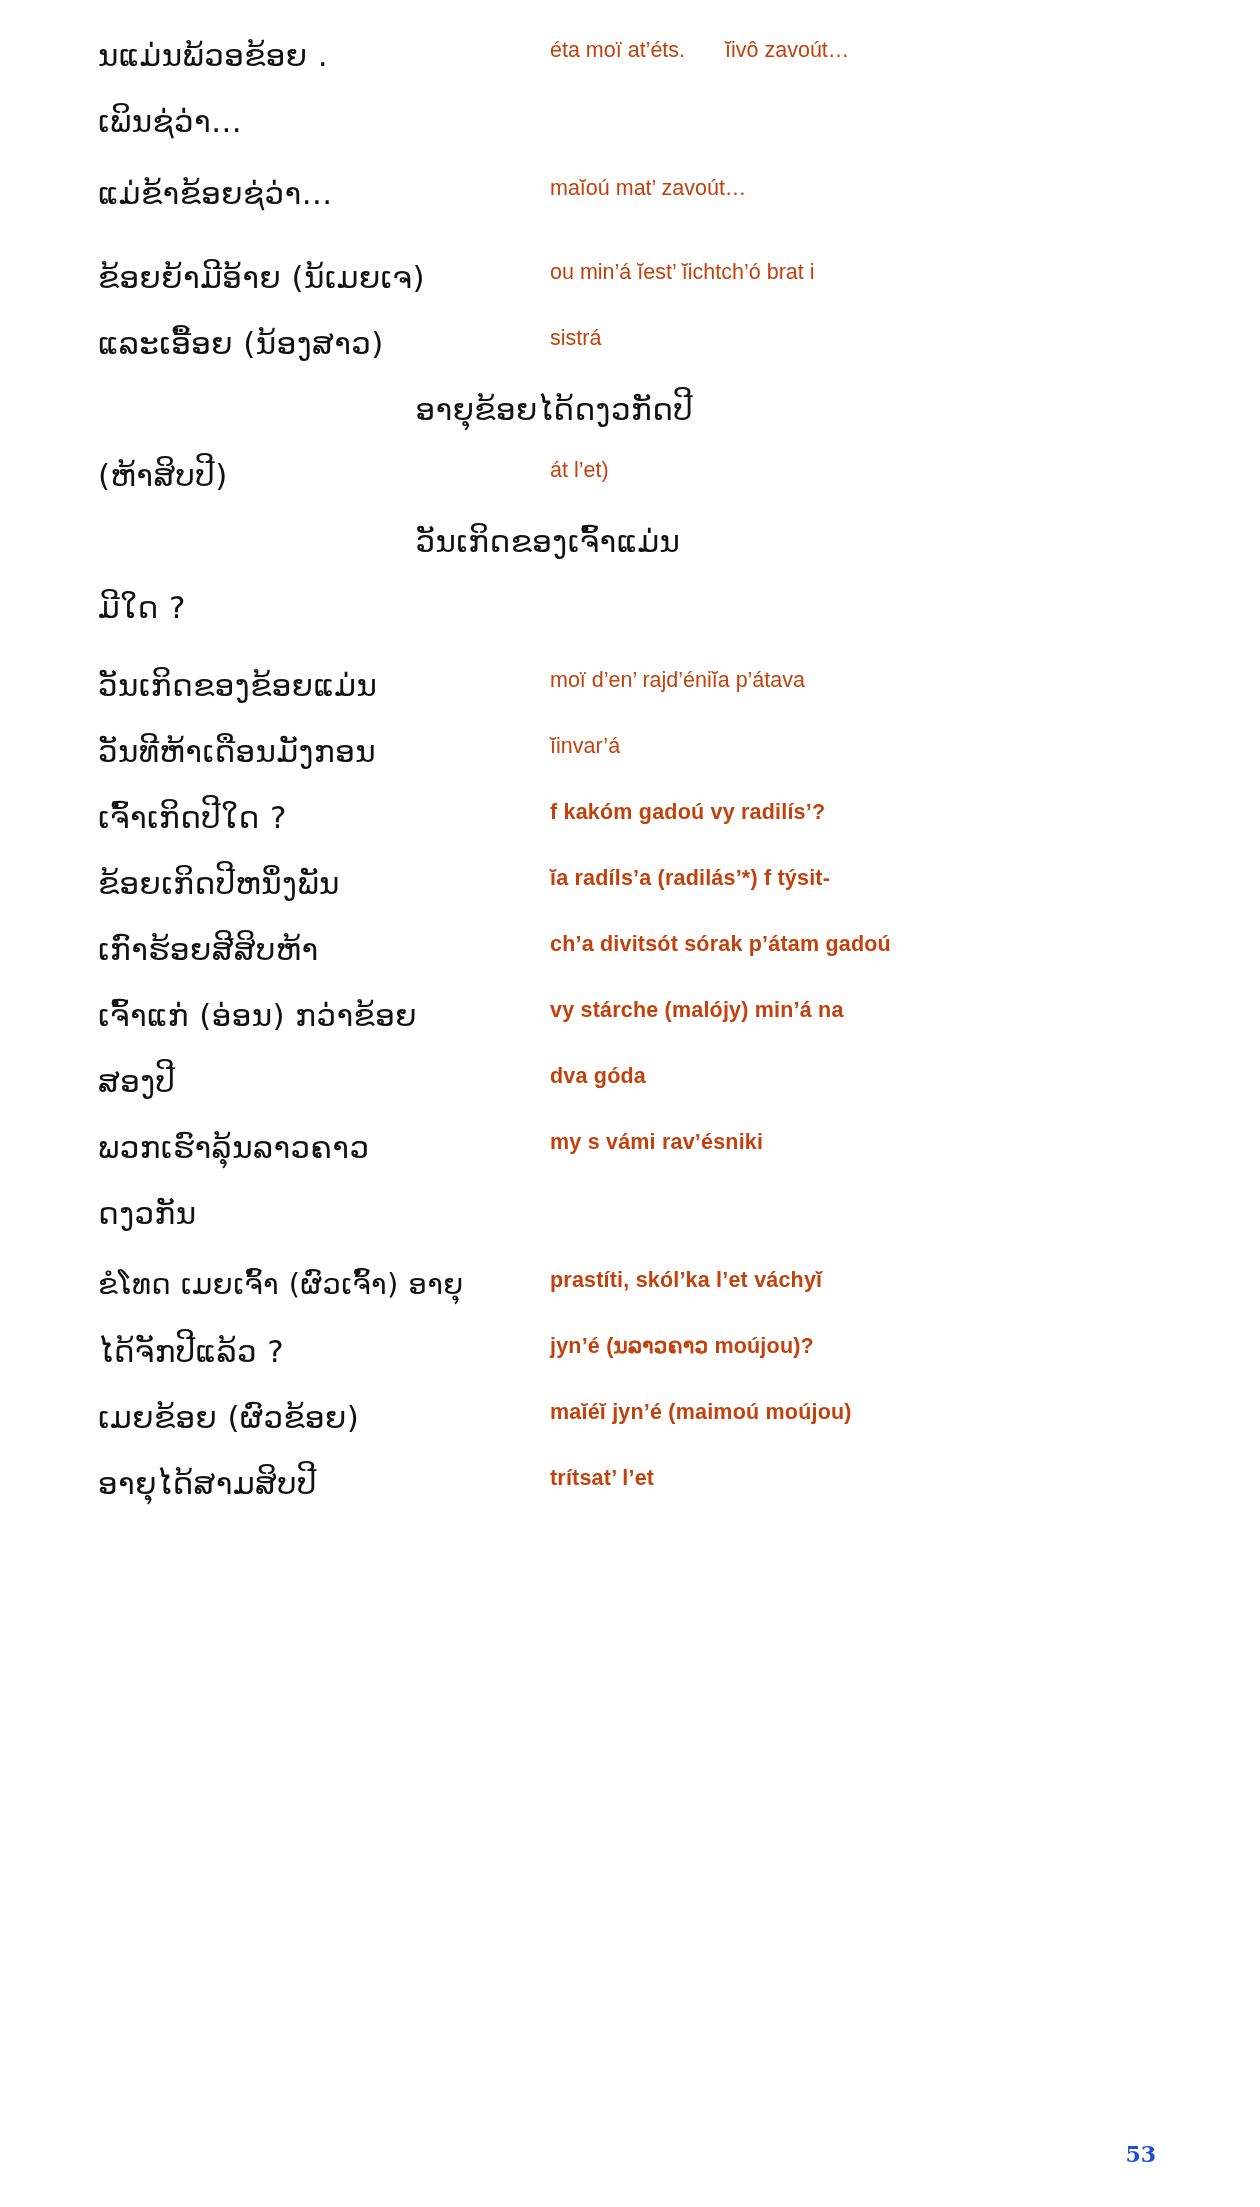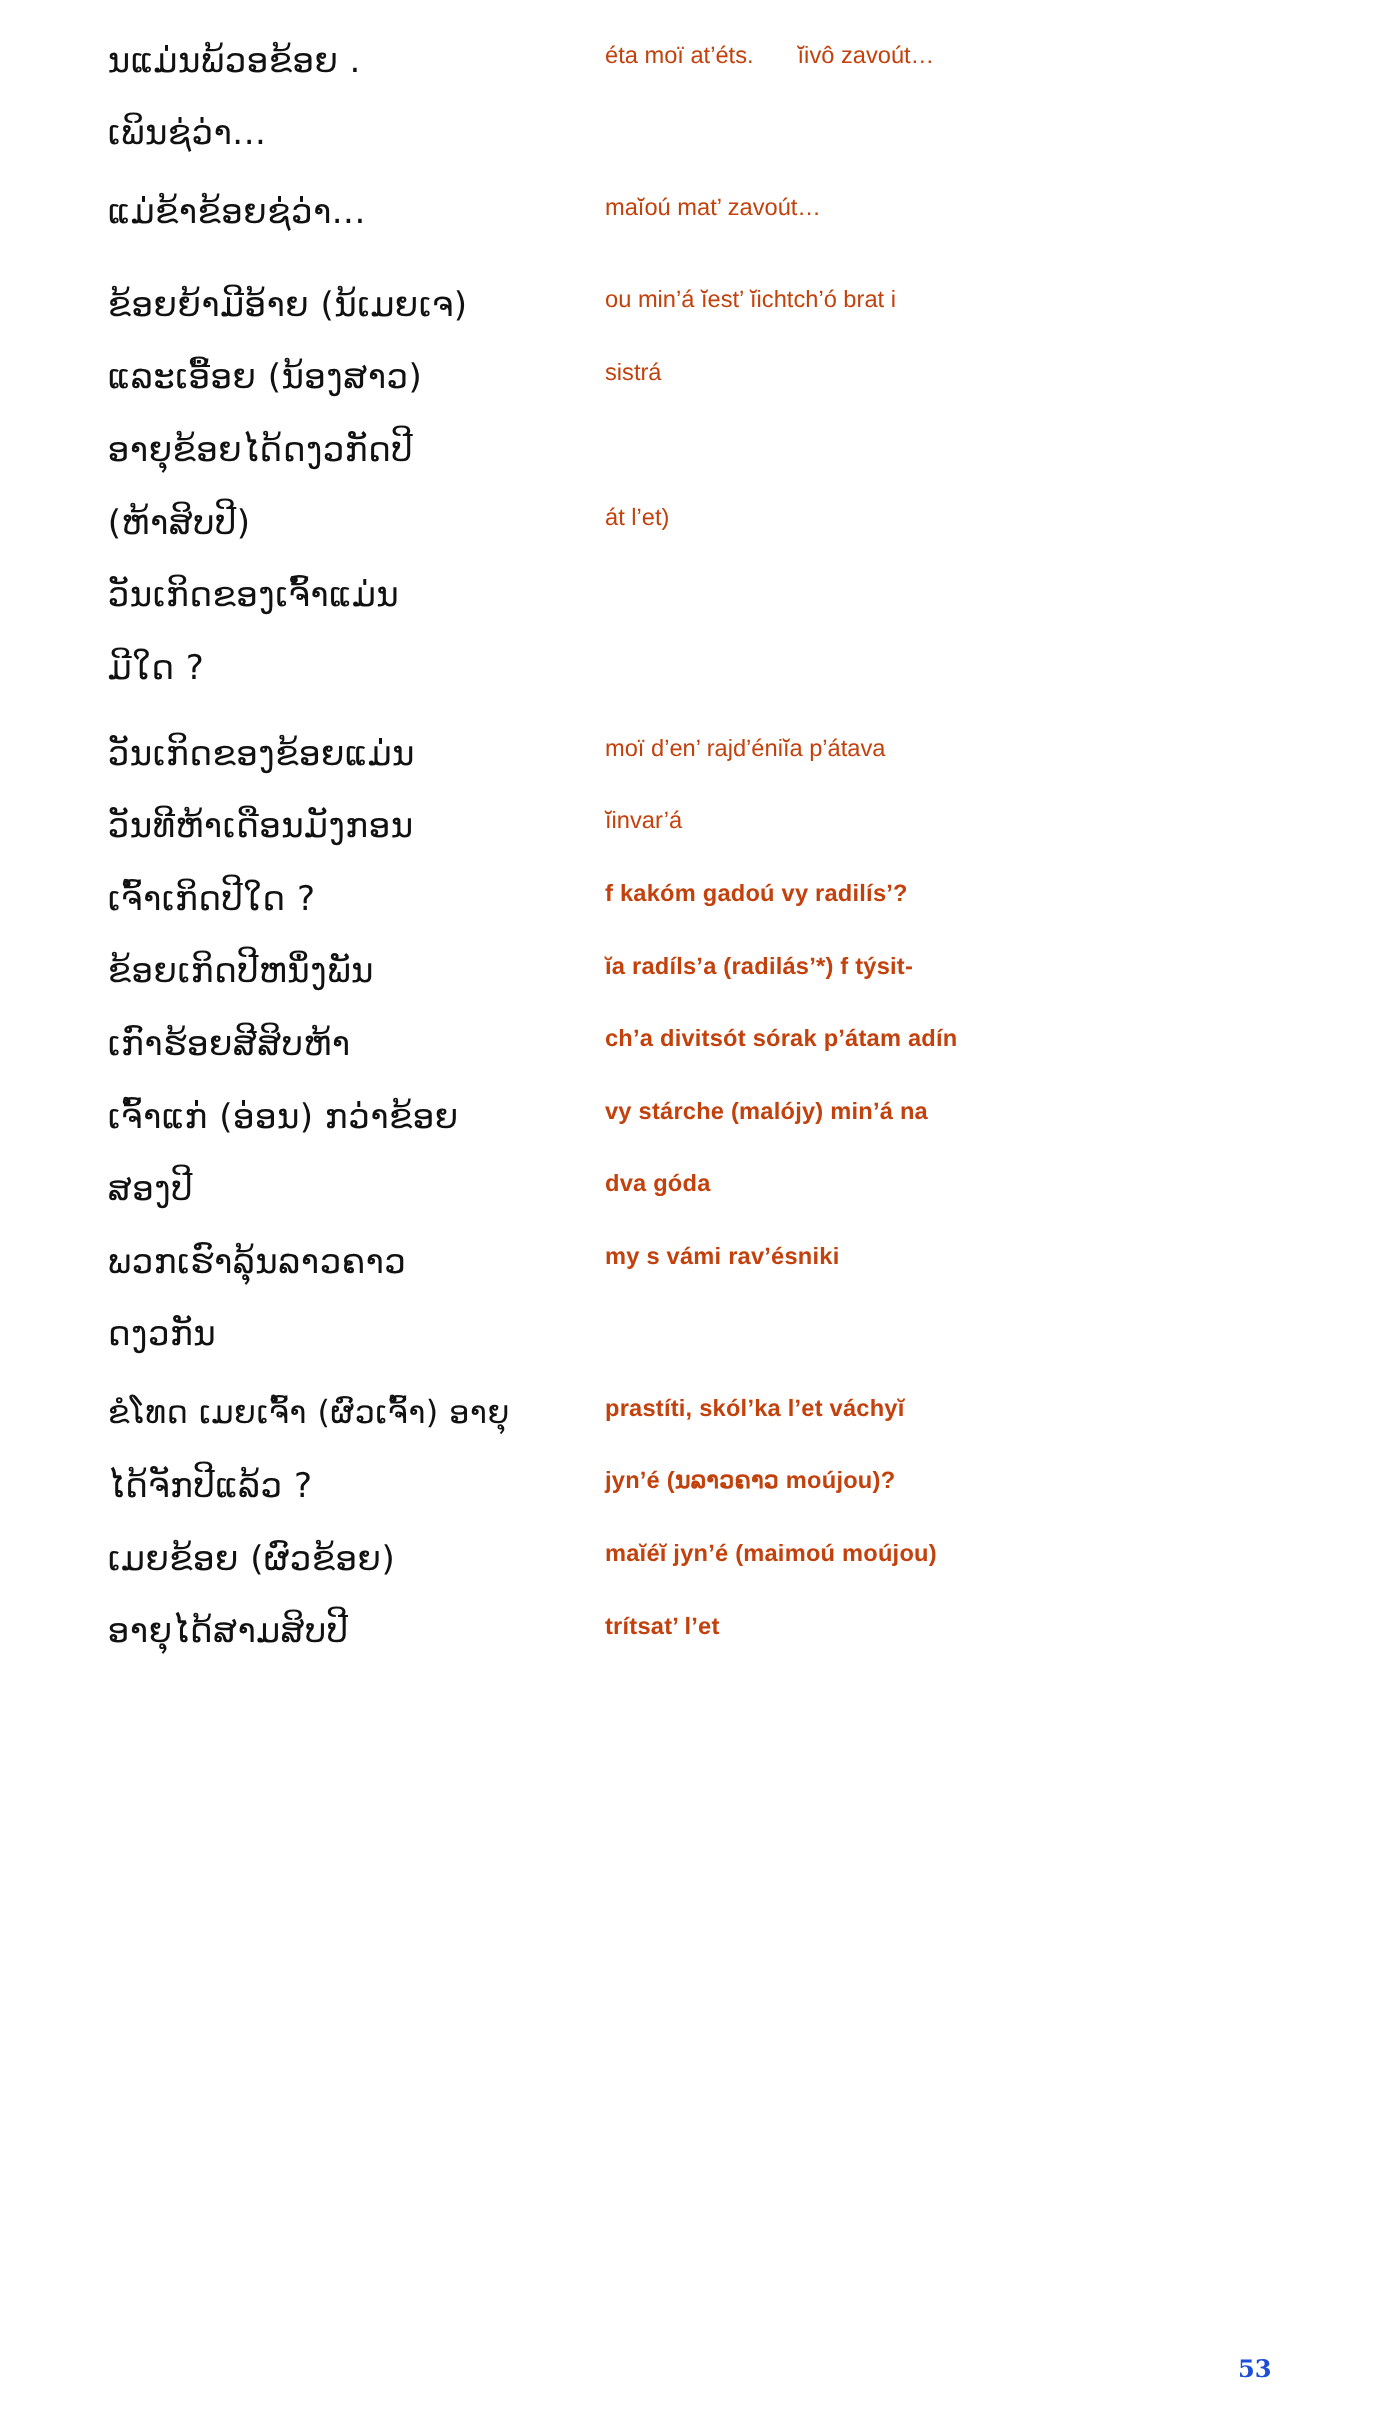--- a/index.html
+++ b/index.html
@@ -22,20 +22,21 @@
     padding: 40px 95px 0 60px;
   }
   .rows {
     position: relative;
     width: 100%;
   }
   .row {
     display: flex;
     align-items: flex-start;
     width: 100%;
+    justify-content: center;
   }
   .col-lao {
     width: 470px;
     flex: 0 0 470px;
     padding-left: 38px;
     box-sizing: border-box;
     font-family: "DejaVu Sans", sans-serif;
     font-size: 31px;
     line-height: 1.0;
     color: #111111;
@@ -140,21 +141,21 @@
       <div class="col-tr bold">f kakóm gadoú vy radilís’?</div>
     </div>
 
     <div class="row" style="min-height:66px">
       <div class="col-lao">ຂ້ອຍເກິດປີຫນຶ່ງພັນ</div>
       <div class="col-tr bold">ĭa radíls’a (radilás’*) f týsit-</div>
     </div>
 
     <div class="row" style="min-height:66px">
       <div class="col-lao">ເກົາຮ້ອຍສີສິບຫ້າ</div>
-      <div class="col-tr bold">ch’a divitsót sórak p’átam adín</div>
+      <div class="col-tr bold">ch’a divitsót sórak p’átam gadoú</div>
     </div>
 
     <div class="row" style="min-height:66px">
       <div class="col-lao">ເຈົ້າແກ່ (ອ່ອນ) ກວ່າຂ້ອຍ</div>
       <div class="col-tr bold">vy stárche (malójy) min’á na</div>
     </div>
 
     <div class="row" style="min-height:66px">
       <div class="col-lao">ສອງປີ</div>
       <div class="col-tr bold">dva góda</div>

